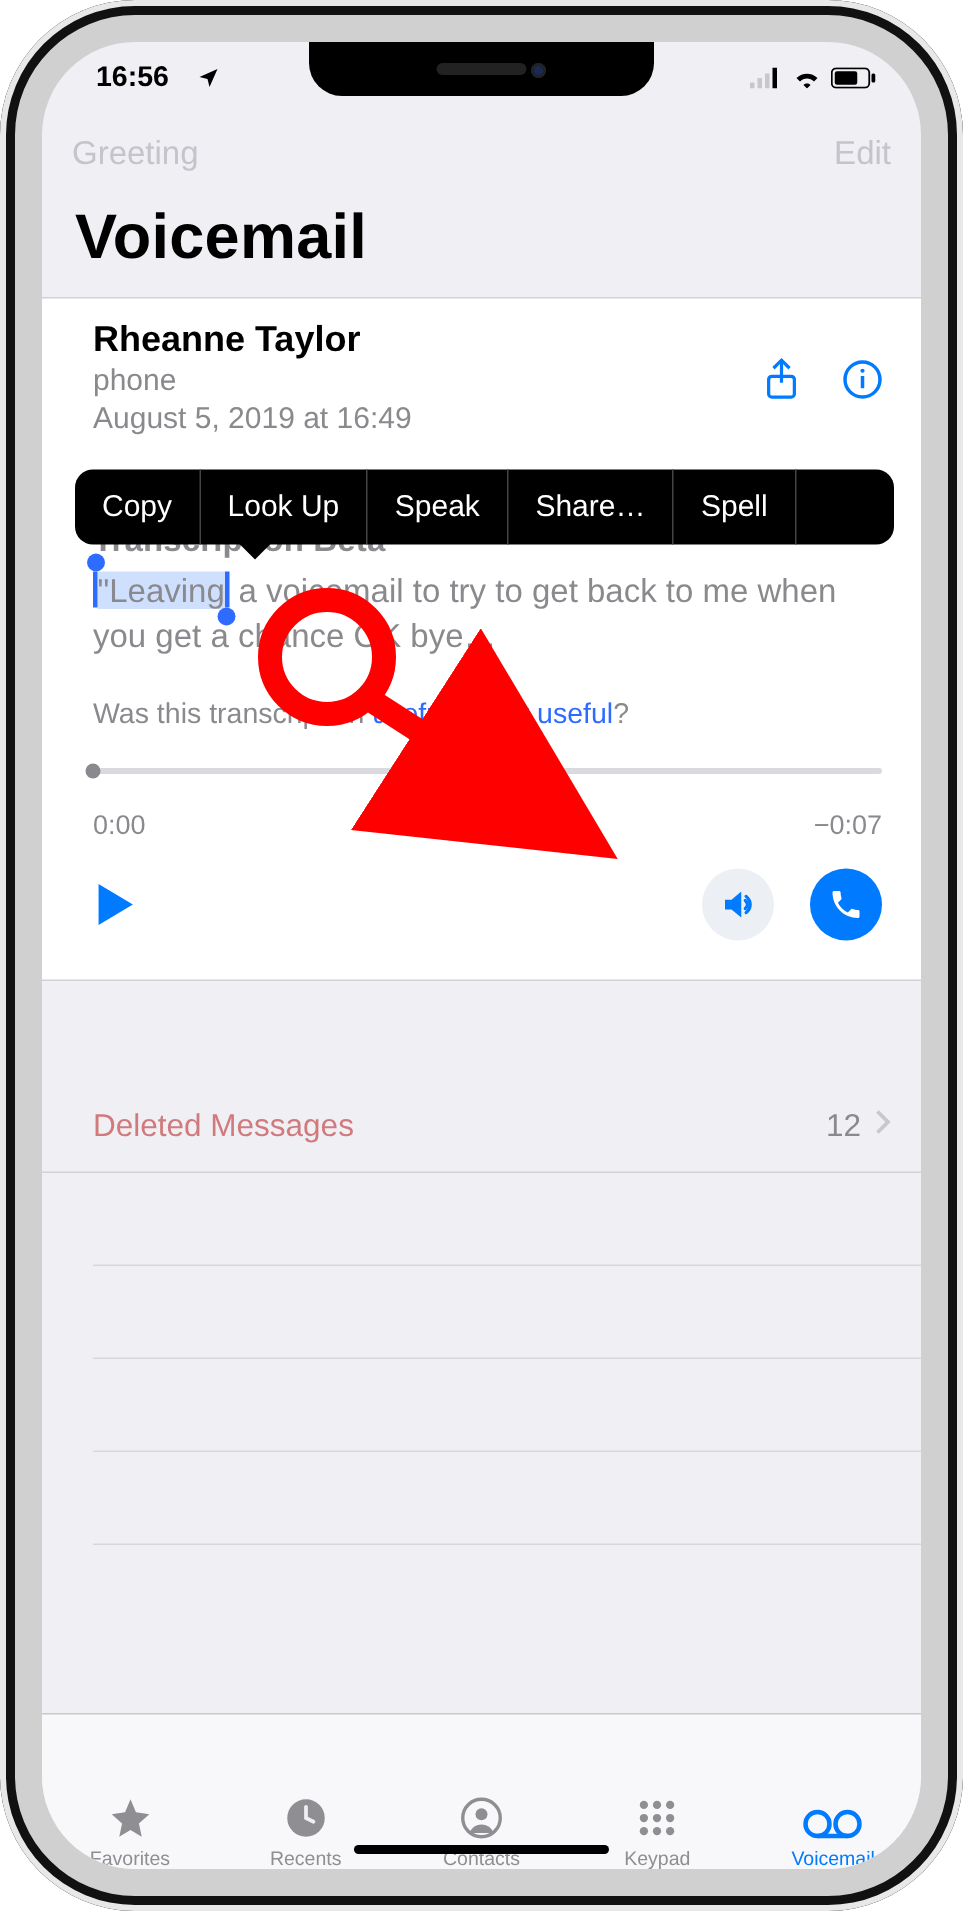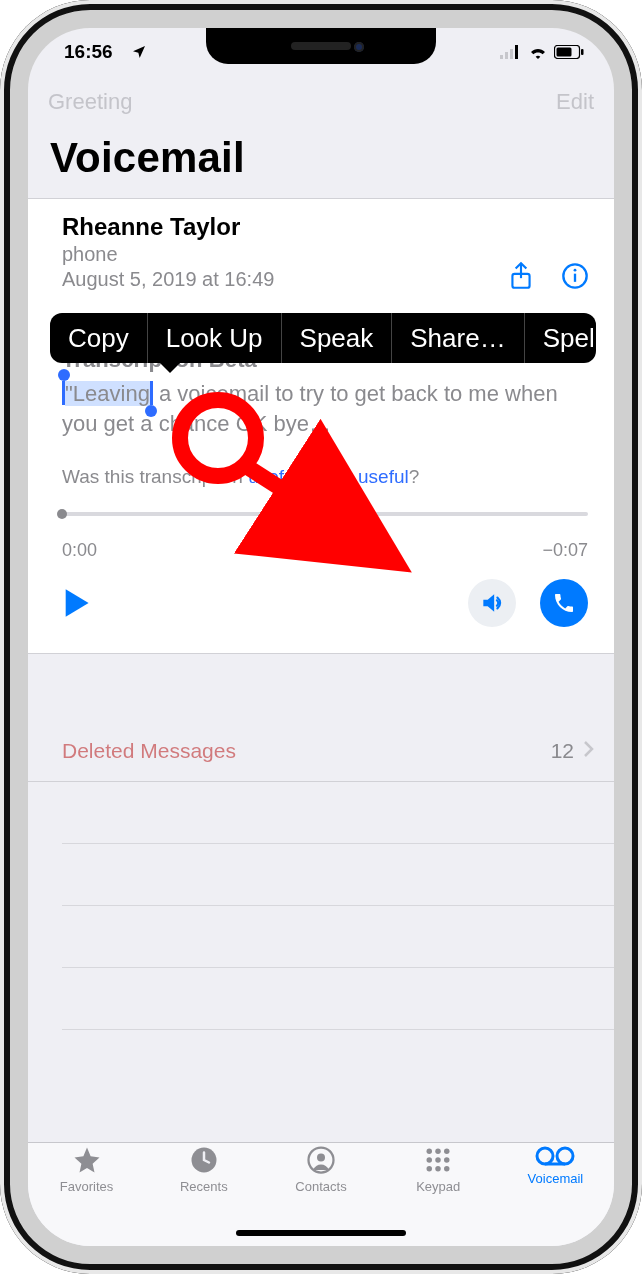--- a/index.html
+++ b/index.html
@@ -41,32 +41,32 @@
   .nav span { color:#c4c4ca; }
   .title-large {
     position:absolute; top:106px; left:22px; font-size:42px; font-weight:800; color:#000; letter-spacing:0.2px;
   }
   
   .card {
     position:absolute; top:170px; left:0; right:0; background:#fff;
     border-top:1px solid #d1d1d6; border-bottom:1px solid #d1d1d6;
     padding:14px 20px 26px 34px;
   }
-  .card-header { display:flex; align-items:flex-end; }
+  .card-header { display:flex; align-items:center; }
   .card-meta { flex:1; }
   .caller-name { font-size:24px; font-weight:700; color:#000; }
   .caller-label { font-size:20px; color:#8a8a8e; margin-top:2px; }
   .caller-date { font-size:20px; color:#8a8a8e; margin-top:2px; }
   .card-actions { display:flex; gap:24px; padding-top:2px; padding-right:4px;}
   .icon-btn { width:30px; height:30px; display:flex; align-items:center; justify-content:center; color:#007aff; }
 
   .context-menu {
     position:absolute; top:285px; left:22px; right:18px;
     background:#000; border-radius:12px; height:50px;
-    display:flex; align-items:center; color:#fff; font-size:26px;
+    display:flex; align-items:center; color:#fff; font-size:20px;
     z-index:5;
   }
   .cm-item { flex:0 0 auto; padding:0 18px; height:100%; display:flex; align-items:center; border-right:1px solid #444; white-space:nowrap;}
   .cm-item:last-child { border-right:none; }
   .cm-tail {
     position:absolute; left:108px; bottom:-10px; width:0; height:0;
     border-left:12px solid transparent; border-right:12px solid transparent; border-top:12px solid #000;
   }
 
   .trans-block { margin-top:56px; }
@@ -102,21 +102,21 @@
   .deleted-row .count { color:#8a8a8e; margin-right:8px;}
   .chev { color:#c7c7cc; }
 
   .hairlines { position:absolute; left:34px; right:0; top:754px; }
   .hairlines div { height:62px; border-bottom:1px solid #d7d7dc; }
 
   
   .tabbar {
     position:absolute; bottom:0; left:0; right:0; height:104px;
     background:rgba(248,248,250,0.97); border-top:1px solid #c7c7cc;
-    display:flex; padding-top:2px;
+    display:flex; padding-top:12px;align-items:flex-end;
   }
   .tab { flex:1; display:flex; flex-direction:column; align-items:center; gap:4px; color:#8e8e93; font-size:13px;}
   .tab.active { color:#007aff; }
   .tab svg { display:block; }
   .home-ind { position:absolute; bottom:10px; left:50%; transform:translateX(-50%); width:170px; height:6px; border-radius:3px; background:#000;}
 
   
   .anno { position:absolute; z-index:10; pointer-events:none; }
 </style>
 </head>

